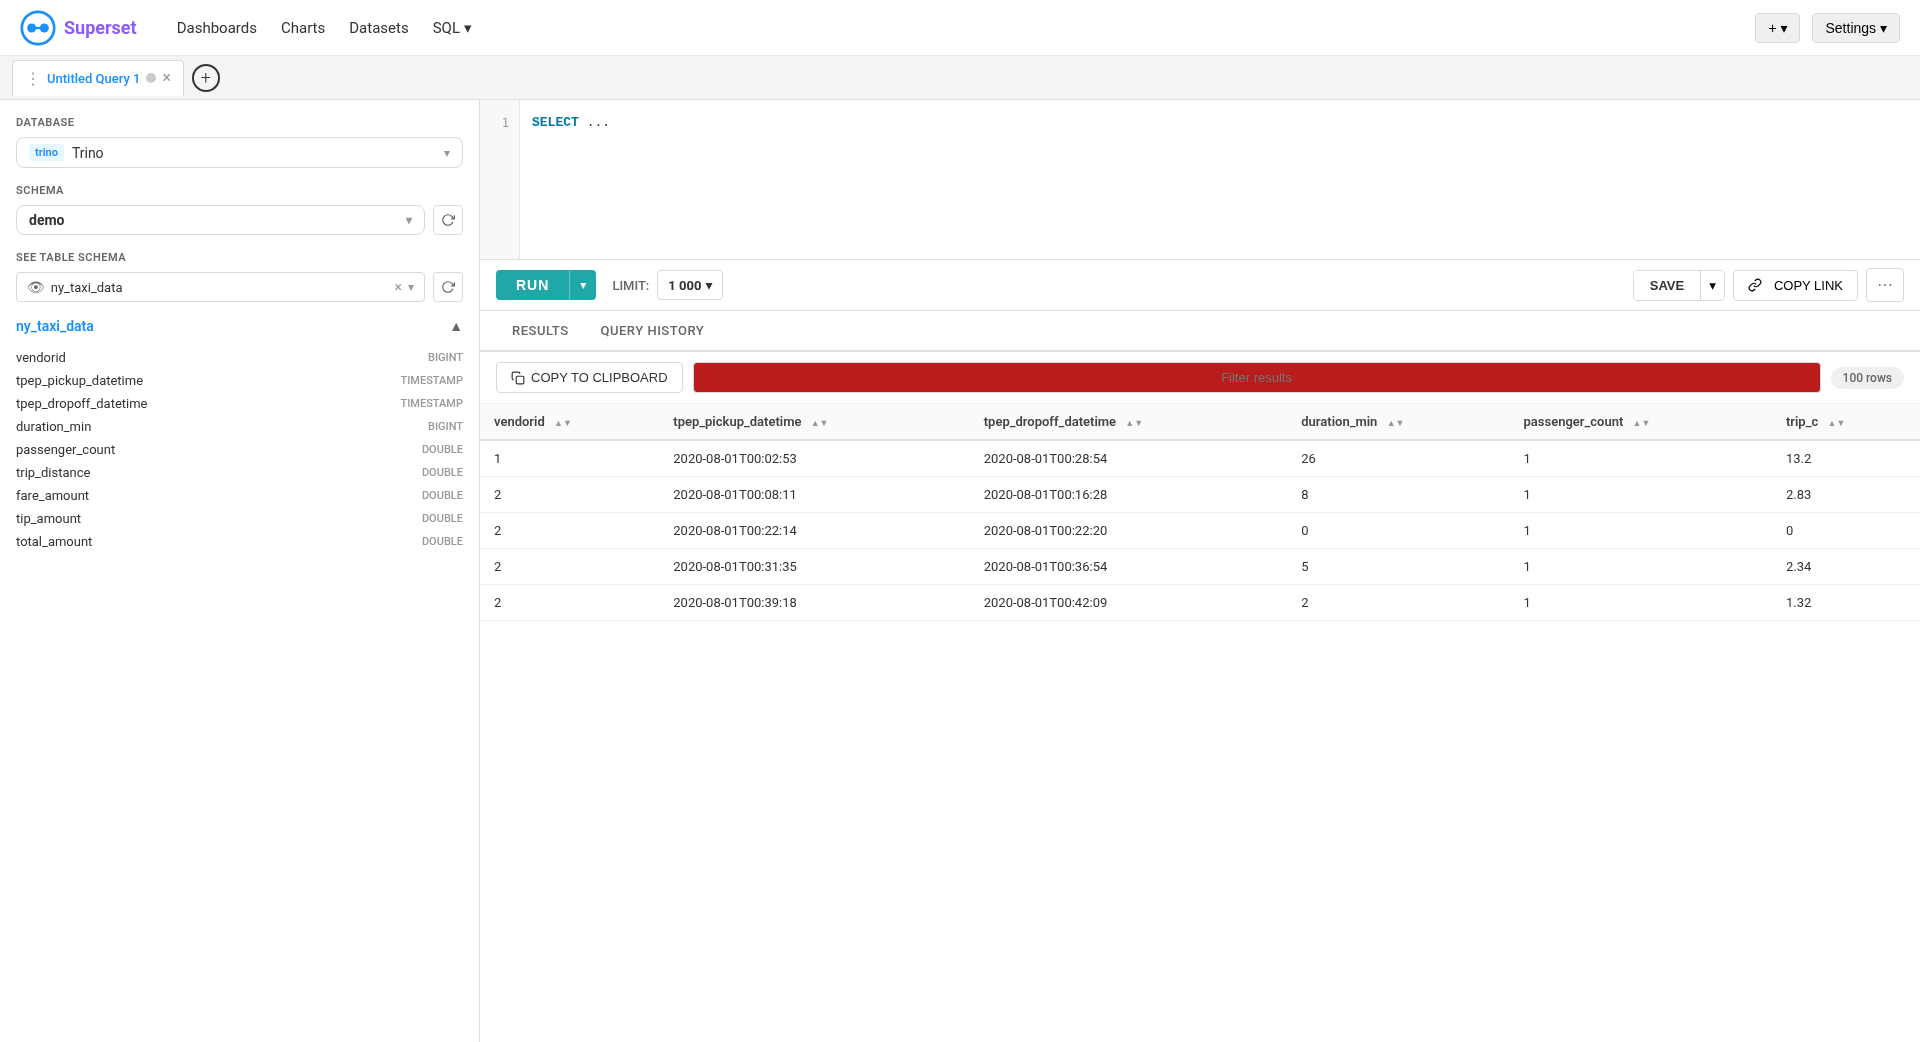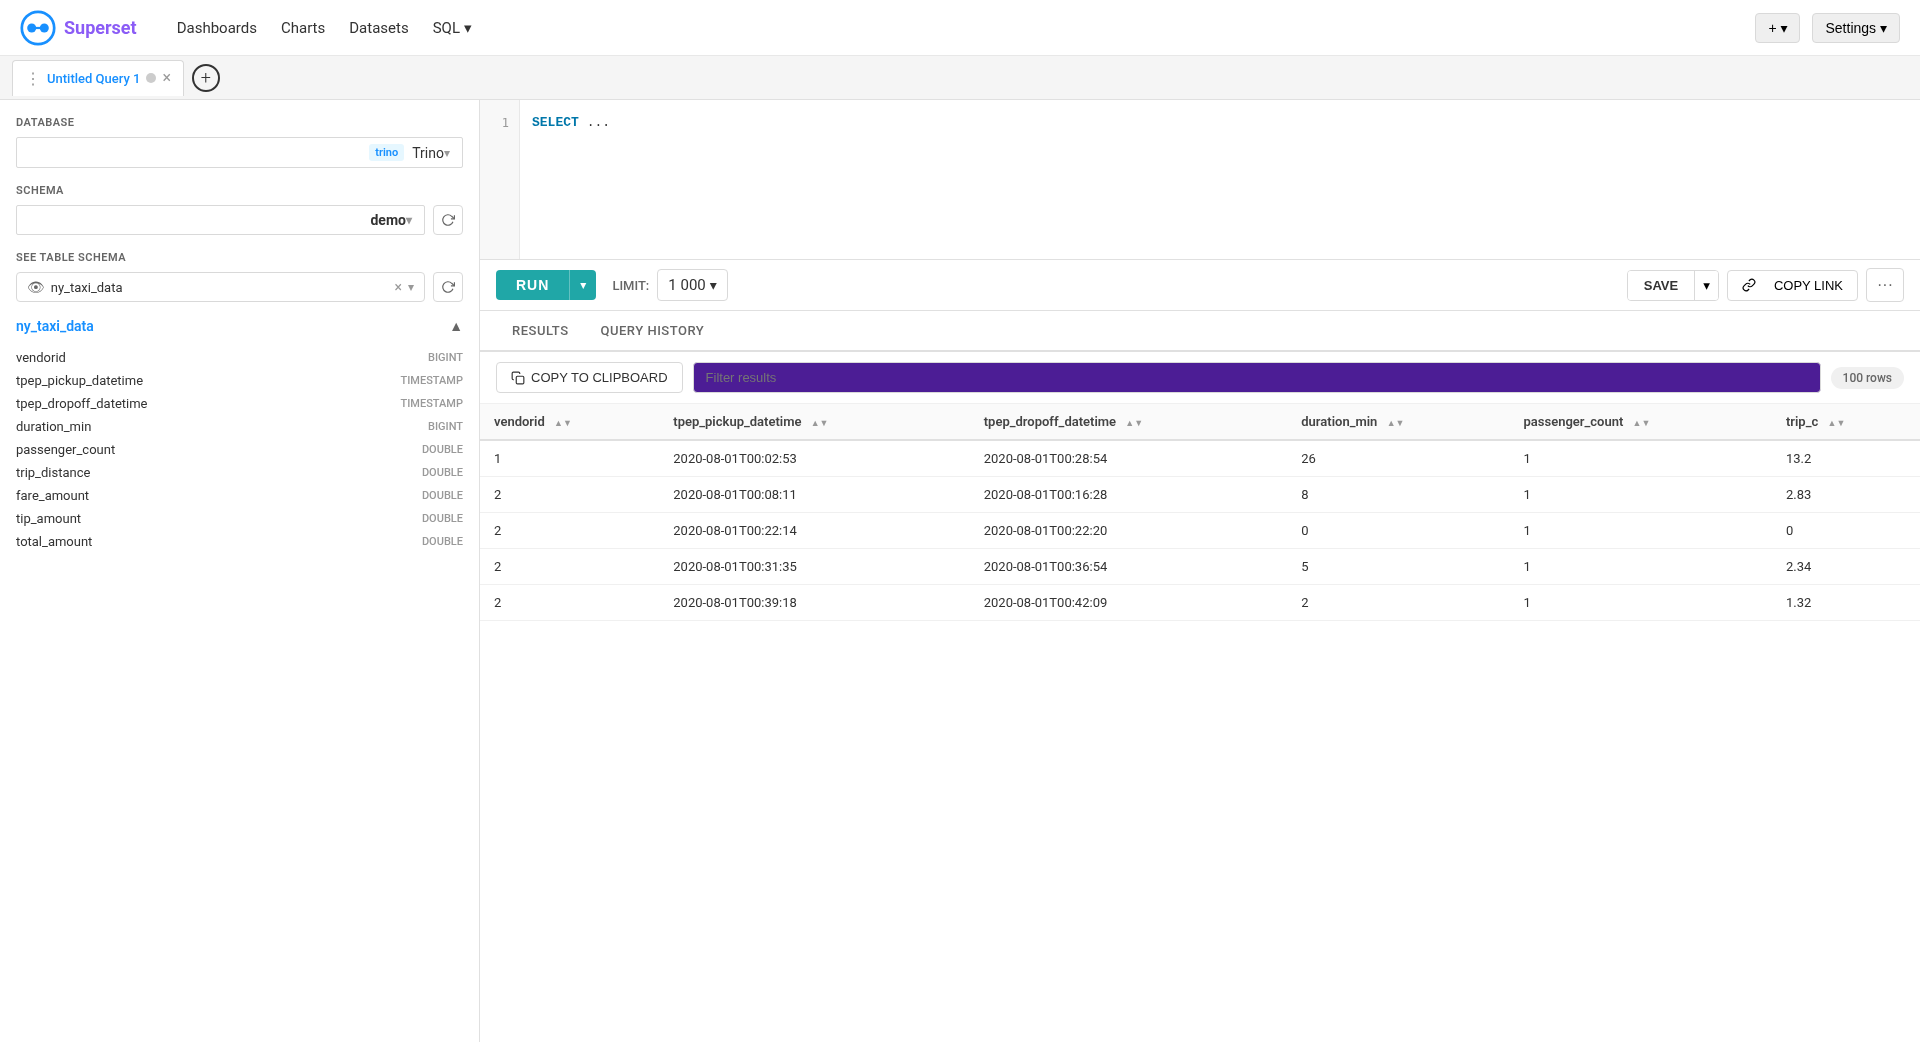--- a/index.html
+++ b/index.html
@@ -36,23 +36,23 @@
     .tab-close { color: #999; font-size: 16px; cursor: pointer; line-height: 1; }
     .tab-add { display: flex; align-items: center; justify-content: center; width: 28px; height: 28px; border: 2px solid #333; border-radius: 50%; cursor: pointer; font-size: 18px; font-weight: 300; margin-left: 4px; color: #333; }
 
     
     .main-area { display: flex; height: calc(1042px - 56px - 44px); }
 
     
     .sidebar { width: 480px; border-right: 1px solid #e0e0e0; padding: 16px; overflow-y: auto; flex-shrink: 0; }
     .field-label { font-size: 11px; font-weight: 600; color: #666; letter-spacing: 0.5px; margin-bottom: 8px; text-transform: uppercase; }
     .select-box {
-      display: flex; align-items: center; border: 1px solid #d9d9d9; border-radius: 2px;
+      display: flex; align-items: center; border: 1px solid #d9d9d9; border-radius: 8px;
       padding: 6px 12px; cursor: pointer; background: #fff; margin-bottom: 16px;
-      justify-content: flex-end;
+      justify-content: space-between;
     }
     .select-value { display: flex; align-items: center; gap: 8px; }
     .db-badge { background: #e6f7ff; color: #1890ff; border-radius: 3px; padding: 2px 6px; font-size: 11px; font-weight: 600; }
     .chevron { color: #999; font-size: 12px; }
     .select-with-refresh { display: flex; gap: 8px; align-items: center; font-weight: bold; }
     .select-with-refresh .select-box { flex: 1; margin-bottom: 0; }
     .refresh-btn { width: 30px; height: 30px; border: 1px solid #d9d9d9; border-radius: 4px; display: flex; align-items: center; justify-content: center; cursor: pointer; background: #fff; color: #666; }
     .section-with-refresh { margin-bottom: 16px; }
     .schema-select-row { display: flex; gap: 8px; align-items: center; margin-bottom: 16px; }
     .schema-tag { display: flex; align-items: center; gap: 6px; border: 1px solid #d9d9d9; border-radius: 4px; padding: 6px 10px; background: #fff; flex: 1; }
@@ -89,41 +89,41 @@
       border-bottom: 1px solid #e0e0e0; gap: 8px; background: #fff;
     }
     .btn-run-group { display: flex; border-radius: 4px; overflow: hidden; }
     .btn-run {
       background: #20a7a7; color: #fff; border: none; padding: 0 20px;
       font-size: 14px; font-weight: 600; cursor: pointer; letter-spacing: 1px;
     }
     .btn-run-dd { background: #20a7a7; color: #fff; border: none; border-left: 1px solid rgba(255,255,255,0.3); padding: 8px 10px; cursor: pointer; font-size: 12px; }
     .limit-group { display: flex; align-items: center; gap: 8px; margin-left: 8px; }
     .limit-label { font-size: 13px; color: #666; font-weight: 500; }
-    .limit-value { font-size: 15px; font-weight: 400; }
+    .limit-value { font-size: 13px; font-weight: 700; }
     .limit-dd { border: 1px solid #d9d9d9; border-radius: 4px; padding: 6px 10px; display: flex; align-items: center; gap: 4px; cursor: pointer; }
     .toolbar-right { margin-left: auto; display: flex; align-items: center; gap: 8px; }
     .btn-save-group { display: flex; border: 1px solid #d9d9d9; border-radius: 4px; overflow: hidden; }
     .btn-save { background: #fff; border: none; padding: 7px 16px; font-size: 13px; font-weight: 600; cursor: pointer; color: #333; }
     .btn-save-dd { background: #fff; border: none; border-left: 1px solid #d9d9d9; padding: 7px 8px; cursor: pointer; }
-    .btn-copy-link { display: flex; align-items: center; gap: 18px; border: 1px solid #d9d9d9; border-radius: 4px; padding: 7px 14px; cursor: pointer; font-size: 13px; font-weight: 500; background: #fff; }
+    .btn-copy-link { display: flex; align-items: center; gap: 12px; border: 1px solid #d9d9d9; border-radius: 4px; padding: 7px 14px; cursor: pointer; font-size: 13px; font-weight: 500; background: #fff; }
     .btn-more { border: 1px solid #d9d9d9; border-radius: 4px; padding: 7px 10px; cursor: pointer; background: #fff; color: #666; font-size: 16px; }
 
     
     .results-area { flex: 1; display: flex; flex-direction: column; overflow: hidden; }
 
     
     .result-tabs { display: flex; border-bottom: 2px solid #e0e0e0; padding: 0 16px; background: #fff; }
     .result-tab { padding: 12px 16px; font-size: 13px; font-weight: 500; color: #666; cursor: pointer; border-bottom: 2px solid transparent; margin-bottom: -2px; letter-spacing: 0.5px; }
     .result-tab.active { color: #1890ff; border-bottom-color: #1890ff; }
 
     
     .result-actions { display: flex; align-items: center; padding: 10px 16px; gap: 10px; border-bottom: 1px solid #f0f0f0; }
     .btn-clipboard { display: flex; align-items: center; gap: 6px; background: #fff; border: 1px solid #d9d9d9; border-radius: 4px; padding: 7px 14px; cursor: pointer; font-size: 13px; font-weight: 500; color: #333; }
-    .filter-input { flex: 1; border: 1px solid #d9d9d9; border-radius: 4px; padding: 7px 12px; font-size: 13px; color: #bbb; background: #4c1d95; }
+    .filter-input { flex: 1; border: 1px solid #d9d9d9; border-radius: 4px; padding: 7px 12px; font-size: 13px; color: #bbb; background: #b91c1c; text-align: center; }
     .rows-badge { background: #f0f0f0; border-radius: 20px; padding: 4px 12px; font-size: 12px; color: #666; font-weight: 500; }
 
     
     .data-table-wrap { flex: 1; overflow: auto; }
     .data-table { width: 100%; border-collapse: collapse; font-size: 13px; }
     .data-table th {
       background: #fafafa; border-bottom: 2px solid #e0e0e0;
       padding: 10px 14px; text-align: left; font-weight: 600; color: #444;
       white-space: nowrap; position: sticky; top: 0; z-index: 1;
     }

